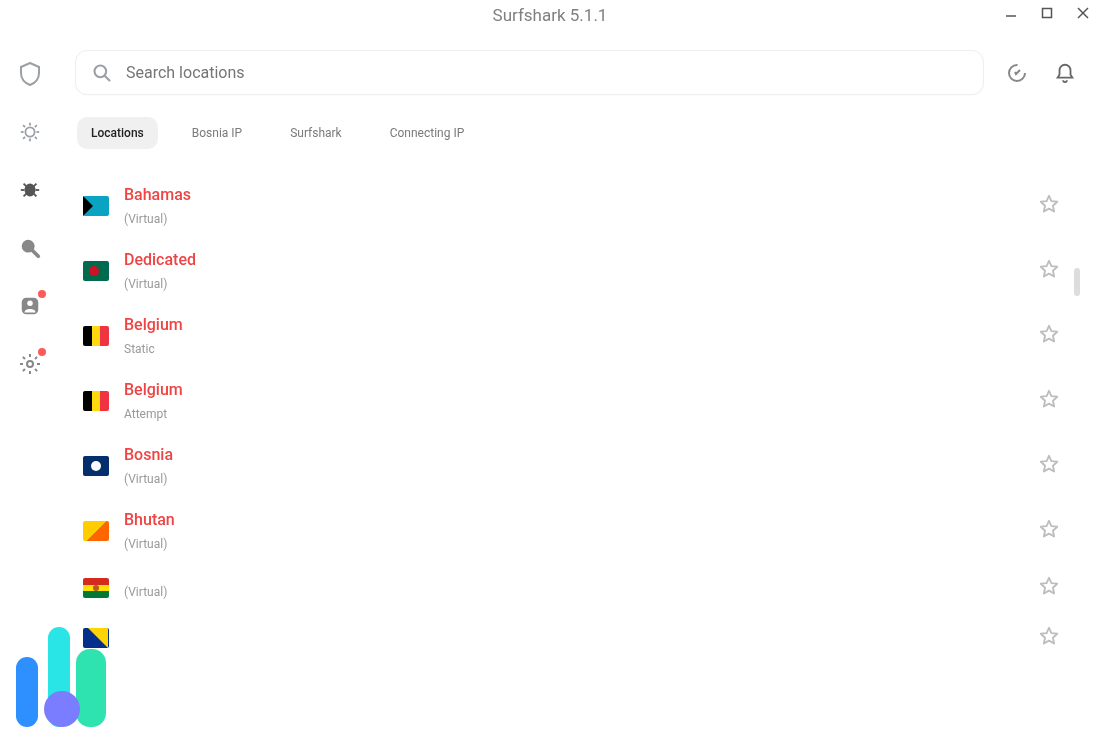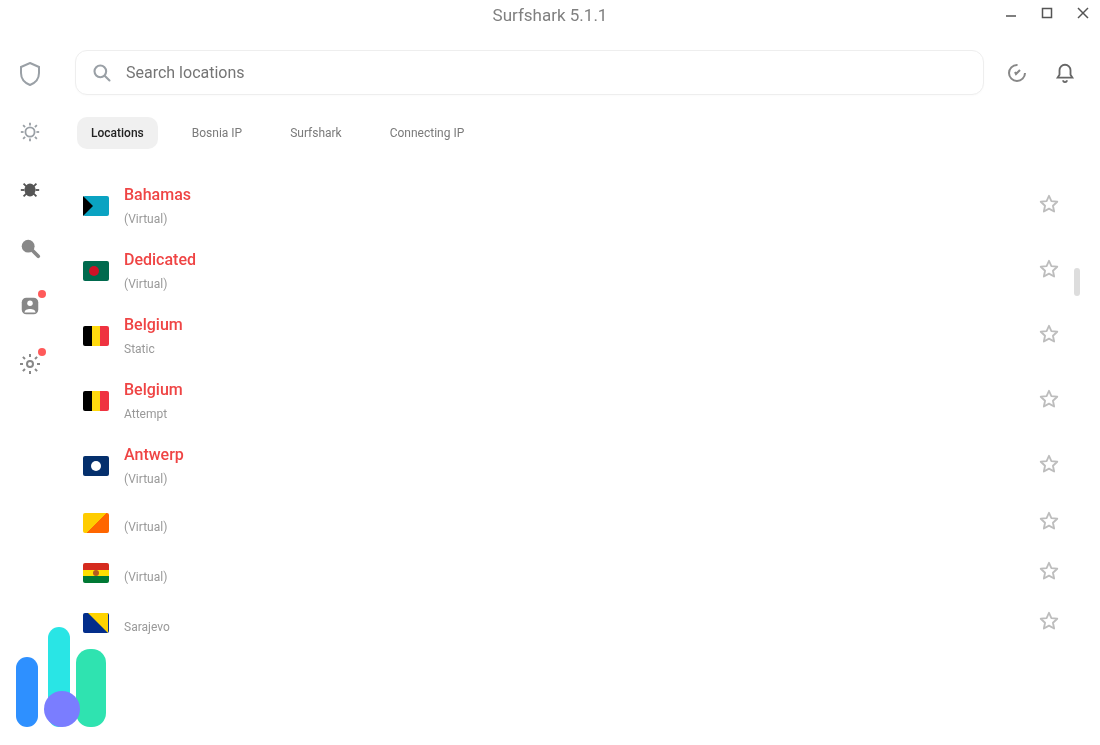--- a/index.html
+++ b/index.html
@@ -205,49 +205,49 @@
             <div class="loc-name">Belgium</div>
             <div class="loc-sub">Attempt</div>
           </div>
           <div class="star"><svg width="22" height="22" viewBox="0 0 24 24" fill="none">
               <path d="M12 3 L14.6 8.8 L21 9.5 L16.3 13.9 L17.6 20.2 L12 17 L6.4 20.2 L7.7 13.9 L3 9.5 L9.4 8.8 Z" stroke="#bdbdbd" stroke-width="2" stroke-linejoin="round"></path>
             </svg></div>
         </div>
         <div class="loc-row">
           <div class="flag blz"></div>
           <div class="loc-text">
-            <div class="loc-name">Antwerp</div>
+            <div class="loc-name">Bosnia</div>
             <div class="loc-sub">(Virtual)</div>
           </div>
           <div class="star"><svg width="22" height="22" viewBox="0 0 24 24" fill="none">
               <path d="M12 3 L14.6 8.8 L21 9.5 L16.3 13.9 L17.6 20.2 L12 17 L6.4 20.2 L7.7 13.9 L3 9.5 L9.4 8.8 Z" stroke="#bdbdbd" stroke-width="2" stroke-linejoin="round"></path>
             </svg></div>
         </div>
         <div class="loc-row">
           <div class="flag btn"></div>
           <div class="loc-text">
+            <div class="loc-name">Bhutan</div>
             <div class="loc-sub">(Virtual)</div>
           </div>
           <div class="star"><svg width="22" height="22" viewBox="0 0 24 24" fill="none">
               <path d="M12 3 L14.6 8.8 L21 9.5 L16.3 13.9 L17.6 20.2 L12 17 L6.4 20.2 L7.7 13.9 L3 9.5 L9.4 8.8 Z" stroke="#bdbdbd" stroke-width="2" stroke-linejoin="round"></path>
             </svg></div>
         </div>
         <div class="loc-row">
           <div class="flag bol"></div>
           <div class="loc-text">
             <div class="loc-sub">(Virtual)</div>
           </div>
           <div class="star"><svg width="22" height="22" viewBox="0 0 24 24" fill="none">
               <path d="M12 3 L14.6 8.8 L21 9.5 L16.3 13.9 L17.6 20.2 L12 17 L6.4 20.2 L7.7 13.9 L3 9.5 L9.4 8.8 Z" stroke="#bdbdbd" stroke-width="2" stroke-linejoin="round"></path>
             </svg></div>
         </div>
         <div class="loc-row">
           <div class="flag bih"></div>
           <div class="loc-text">
-            <div class="loc-sub">Sarajevo</div>
           </div>
           <div class="star"><svg width="22" height="22" viewBox="0 0 24 24" fill="none">
               <path d="M12 3 L14.6 8.8 L21 9.5 L16.3 13.9 L17.6 20.2 L12 17 L6.4 20.2 L7.7 13.9 L3 9.5 L9.4 8.8 Z" stroke="#bdbdbd" stroke-width="2" stroke-linejoin="round"></path>
             </svg></div>
         </div>
       </div>
   </div>
 
 </div>
 

